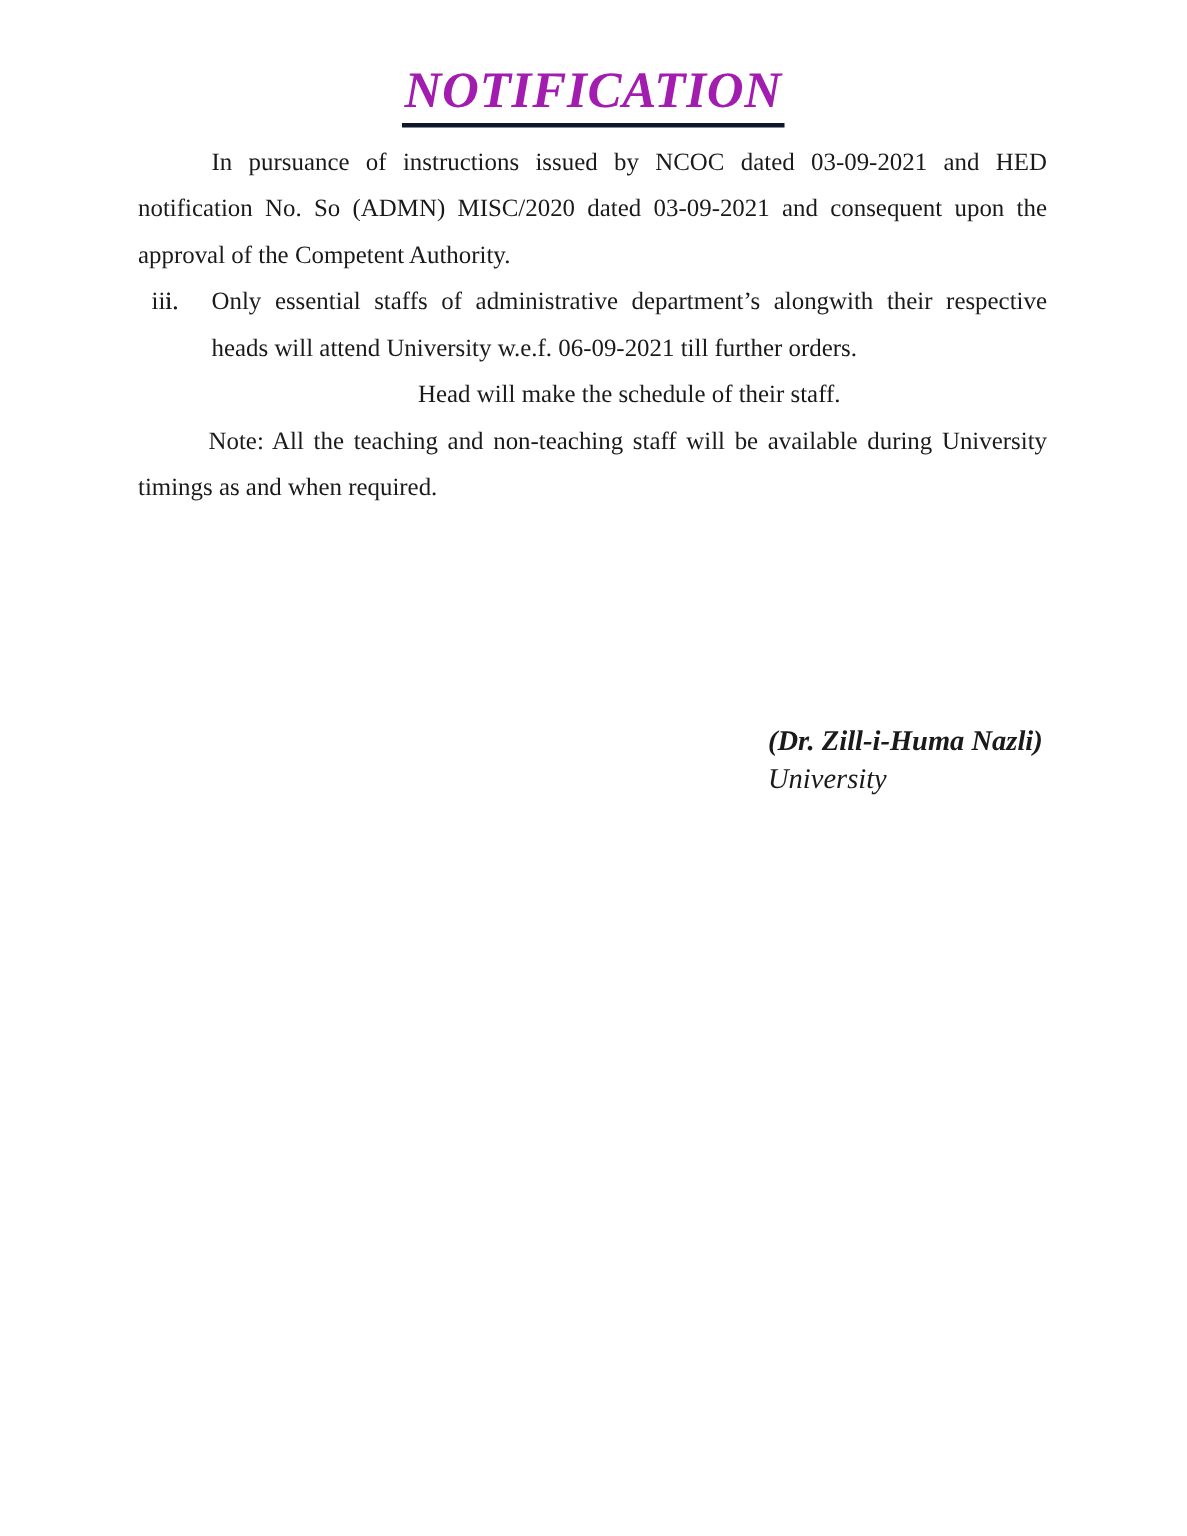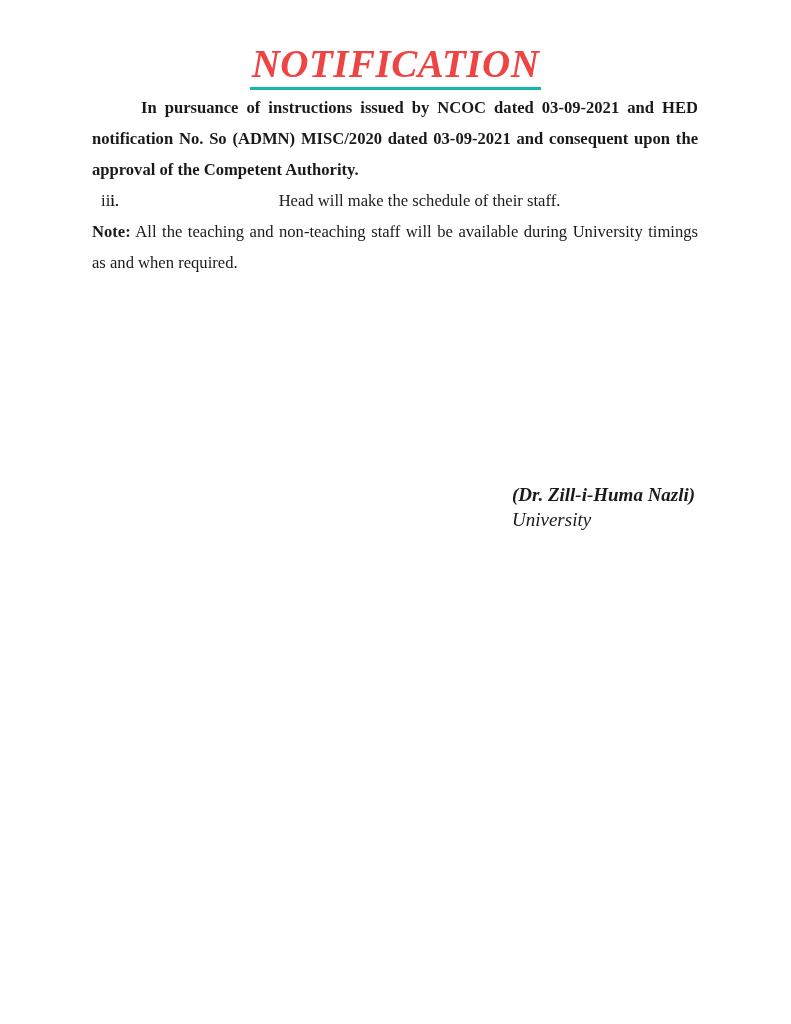--- a/index.html
+++ b/index.html
@@ -29,52 +29,52 @@
   
   .title-wrap {
     position: absolute;
     left: 0;
     top: 44px;
     width: 791px;
     text-align: center;
   }
   .title {
     display: inline-block;
-    font-size: 39px;
+    font-size: 34px;
     font-weight: bold;
     font-style: italic;
     letter-spacing: 0.5px;
-    color: #ef4444;
+    color: #a21caf;
     line-height: 1.0;
     padding: 0 2px 4px 2px;
-    border-bottom: 3px solid #14b8a6;
+    border-bottom: 3px solid #0f172a;
   }
 
   
   .body-block {
     position: absolute;
     left: 92px;
     top: 92px;
     width: 606px;
     font-size: 16.6px;
     line-height: 31px;
   }
 
   .para {
     margin: 0;
     text-align: justify;
     text-justify: inter-word;
   }
   .para.indent-first {
     text-indent: 49px;
-    font-weight: bold;
   }
 
   .note-label {
-    font-weight: bold;
+    font-weight: normal;
+    margin-left: 47px;
   }
 
   
   .rlist {
     margin: 0;
     padding: 0;
     list-style: none;
   }
   .rlist-item {
     position: relative;
@@ -130,20 +130,21 @@
 
     <ul class="rlist">
 
       <li class="rlist-item">
         <span class="rlist-marker">i.</span>
       </li>
 
 
       <li class="rlist-item">
         <span class="rlist-marker">iii.</span>
+        <span>Only essential staffs of administrative department’s alongwith their respective heads will attend University w.e.f. 06-09-2021 till further orders.</span>
       </li>
 
       <li class="rlist-sub">
         <span>Head will make the schedule of their staff.</span>
       </li>
 
     </ul>
 
     <p class="para">
       <span class="note-label">Note:</span><span> All the teaching and non-teaching staff will be available during University timings as and when required.</span>

